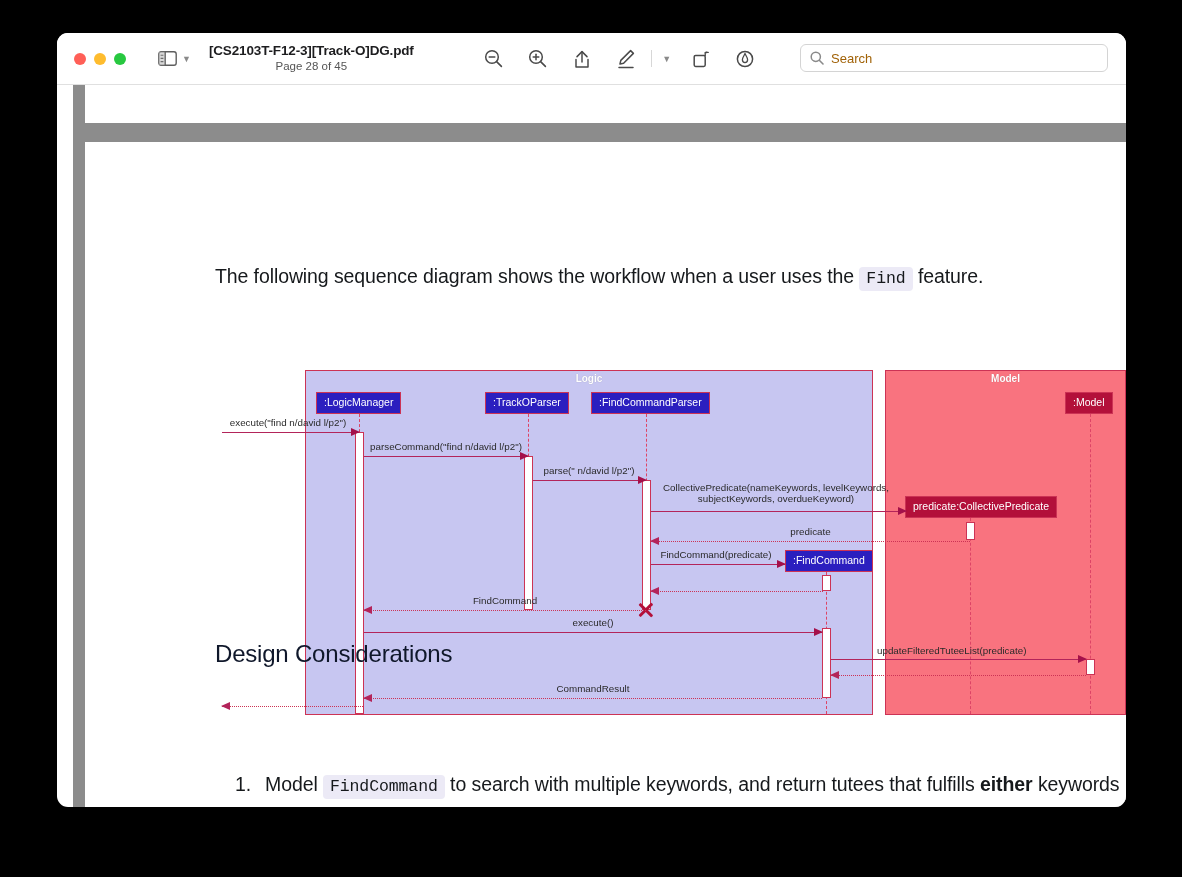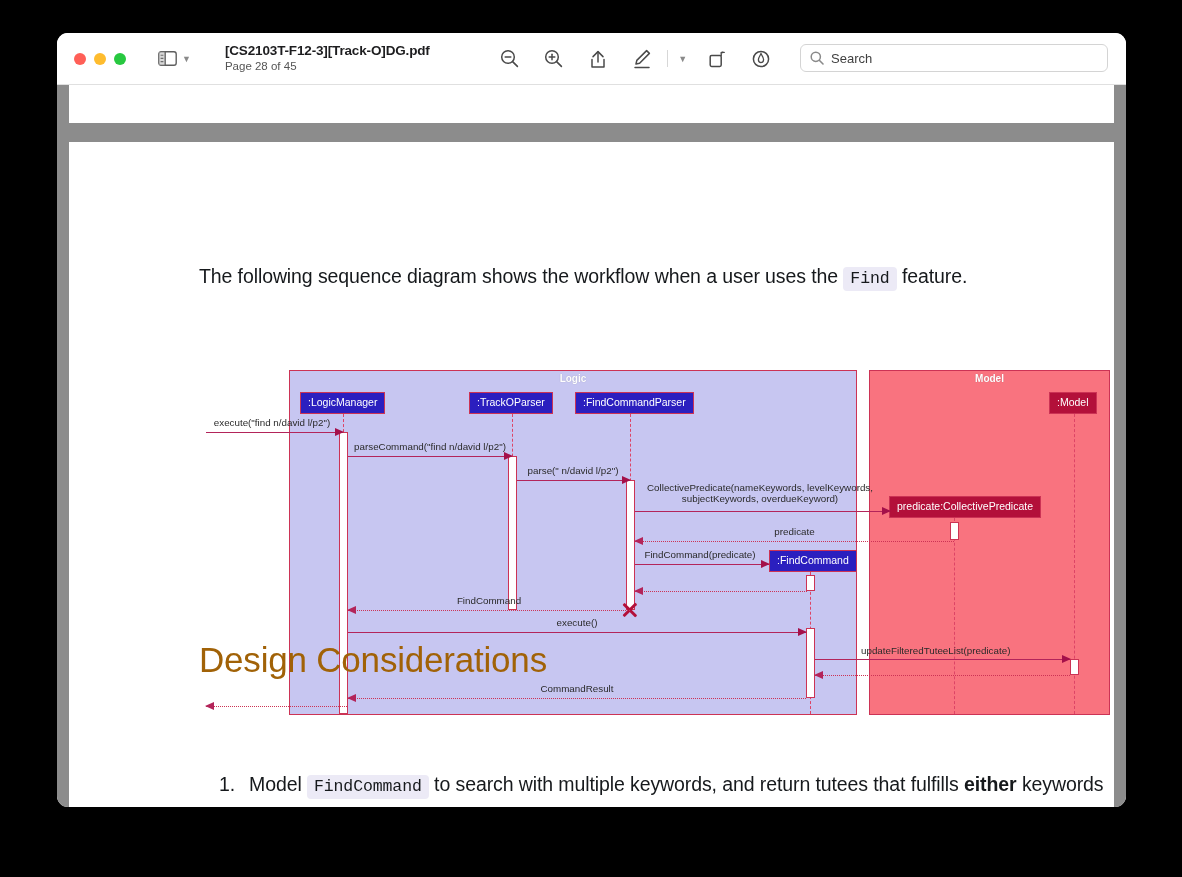--- a/index.html
+++ b/index.html
@@ -43,21 +43,21 @@
     display: flex; align-items: center; gap: 5px;
     margin-left: 32px;
     color: #6b6b6b;
   }
   .sb-ico { width: 19px; height: 15px; }
   .chev {
     font-size: 9px; color: #8a8a8a; line-height: 1;
     transform: translateY(1px);
   }
 
-  .doc-info { margin-left: 34px; line-height: 1.18; }
+  .doc-info { margin-left: 18px; line-height: 1.18; text-align: center; }
   .doc-title {
     font-size: 13.5px; font-weight: bold; color: #1d1d1f;
     letter-spacing: -0.15px; white-space: nowrap;
   }
   .doc-page { font-size: 11.5px; color: #555; margin-top: 1px; }
 
   .tools { display: flex; align-items: center; margin-left: 58px; gap: 0; }
   .tool {
     width: 44px; height: 34px;
     display: flex; align-items: center; justify-content: center;
@@ -67,25 +67,25 @@
   .divider-v { width: 1px; height: 17px; background: #d7d7d7; margin: 0 3px; }
 
   .search-box {
     position: absolute; right: 18px; top: 11px;
     width: 308px; height: 28px;
     border: 1px solid #d4d4d4; border-radius: 6px;
     background: #fff;
     display: flex; align-items: center; gap: 7px;
     padding: 0 9px;
   }
-  .search-ph { font-size: 13px; color: #404040; }
+  .search-ph { font-size: 13px; color: #a16207; }
 
   
   .doc-area {
-    position: absolute; left: 0; top: 52px;
+    position: absolute; left: 16px; top: 52px;
     width: 1069px; height: 722px;
     background: #8c8c8c;
     overflow: hidden;
   }
   .page {
     position: absolute; left: 12px; width: 1045px;
     background: #ffffff;
   }
   .page.prev { top: -14px; height: 52px; }
   .page.curr { top: 57px; height: 700px; }
@@ -97,21 +97,21 @@
   .code {
     font-family: "Liberation Mono", monospace;
     font-size: 16.5px;
     background: #eceaf6;
     border-radius: 4px;
     padding: 2px 7px 3px 7px;
     color: #16191c;
   }
   .heading {
     position: absolute; left: 130px;
-    font-size: 35px; color: #a16207; letter-spacing: -0.2px;
+    font-size: 24px; color: #0f172a; letter-spacing: -0.2px;
   }
   .listwrap { position: absolute; left: 150px; width: 890px; }
   .li {
     position: relative;
     font-size: 19.5px; line-height: 1.62; color: #16191c;
     letter-spacing: -0.1px;
     padding-left: 30px;
   }
   .li .num { position: absolute; left: 0; top: 0; }
   .li b { font-weight: bold; }

